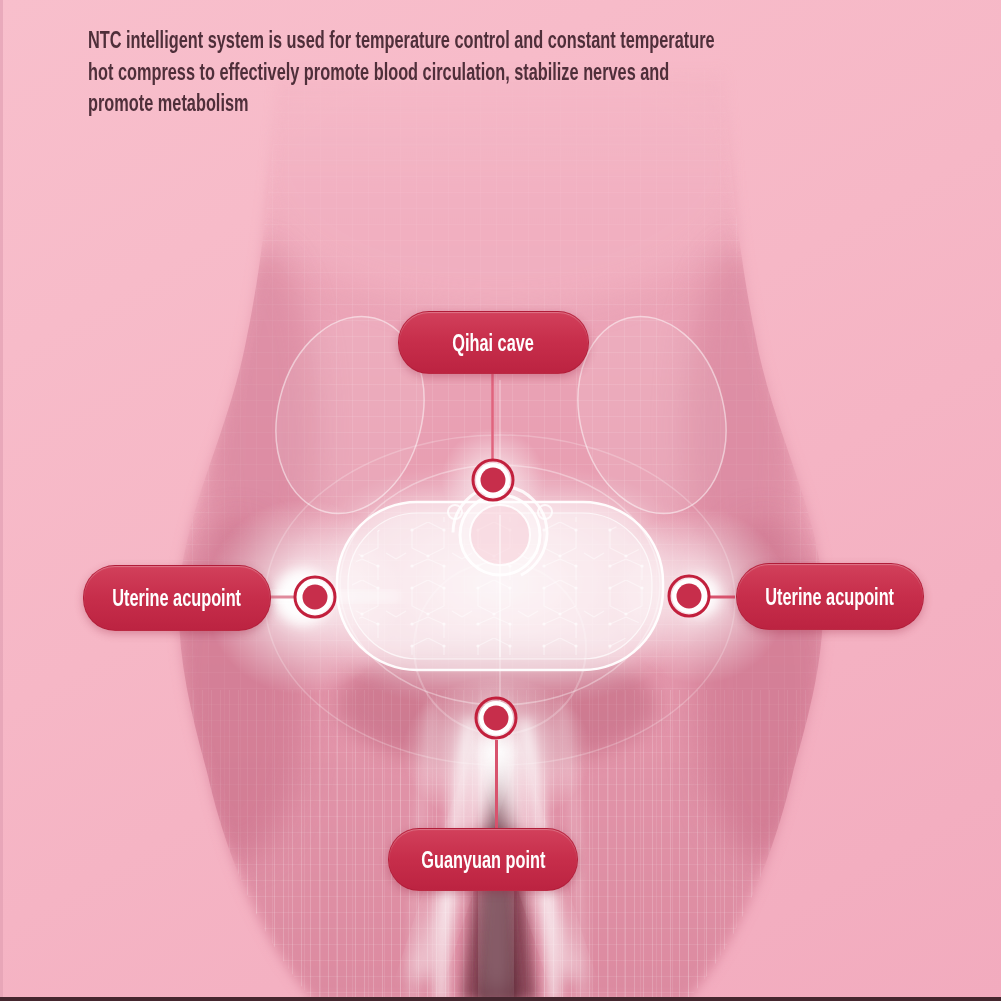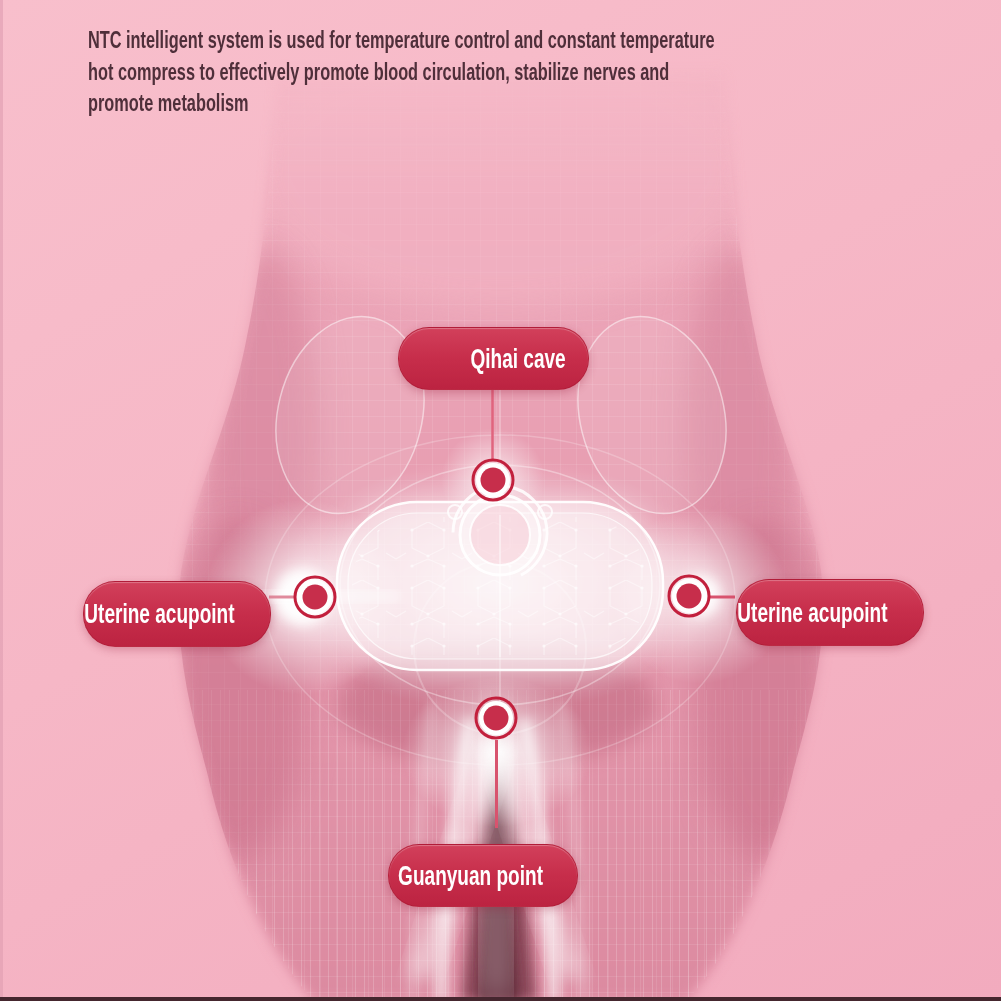--- a/index.html
+++ b/index.html
@@ -10,25 +10,25 @@
     background:linear-gradient(150deg,#f8bfcc 0%,#f6b7c6 45%,#f2abbe 100%);
     font-family:Liberation Sans, sans-serif;
   }
   .stage svg{position:absolute;left:0;top:0;}
   .heading{
     position:absolute;left:88px;top:24px;
     color:#4f2f3a;font-size:24px;font-weight:bold;line-height:31.6px;
   }
   .hline{white-space:nowrap;transform:scaleX(0.68);transform-origin:0 50%;}
   .pill{
-    position:absolute;display:flex;align-items:center;justify-content:flex-end;
+    position:absolute;display:flex;align-items:center;justify-content:center;
     background:linear-gradient(180deg,#d2405b 0%,#c72e4b 48%,#bc2341 100%);
     border:1px solid rgba(168,24,50,.55);
     box-shadow:0 3px 8px rgba(150,30,60,.30), inset 0 1px 1px rgba(255,255,255,.28);
-    color:#ffffff;font-size:28px;font-weight:bold;margin-top:16px;
+    color:#ffffff;font-size:24px;font-weight:bold;
   }
   .pill .condensed{white-space:nowrap;transform:scaleX(0.68);transform-origin:50% 50%;}
   .pill-top{left:398px;top:311px;width:189px;height:61px;border-radius:31px;}
   .pill-left{left:83px;top:565px;width:186px;height:64px;border-radius:32px;}
   .pill-right{left:736px;top:563px;width:186px;height:65px;border-radius:33px;}
   .pill-bottom{left:388px;top:828px;width:188px;height:61px;border-radius:31px;}
 </style>
 </head>
 <body>
 

